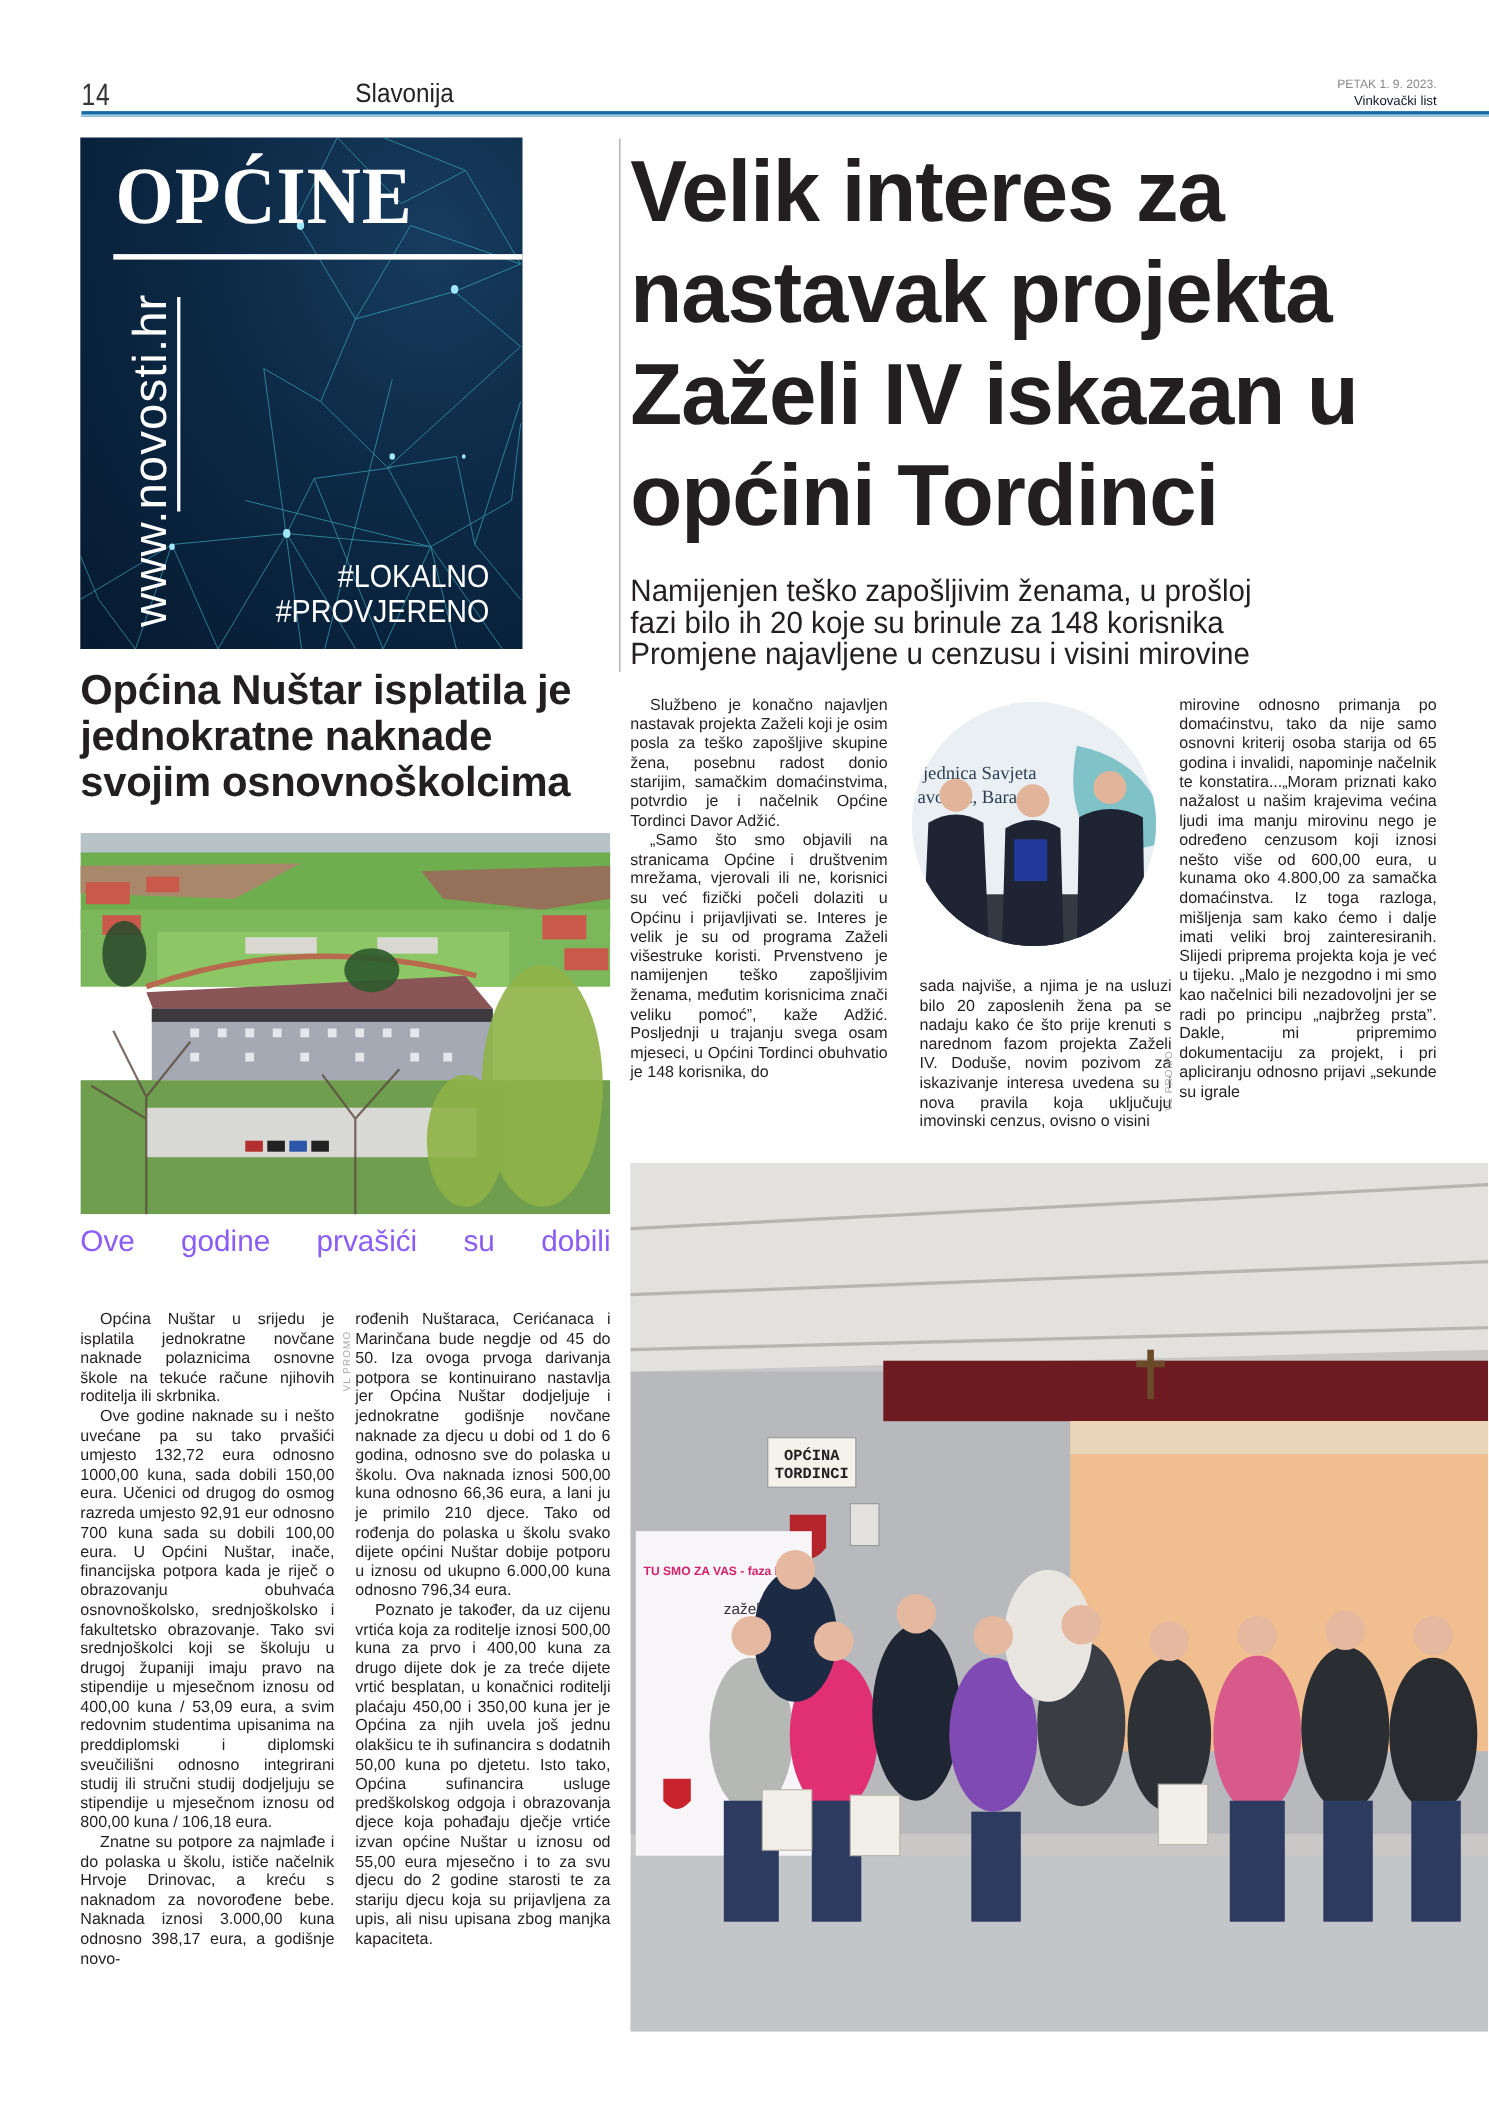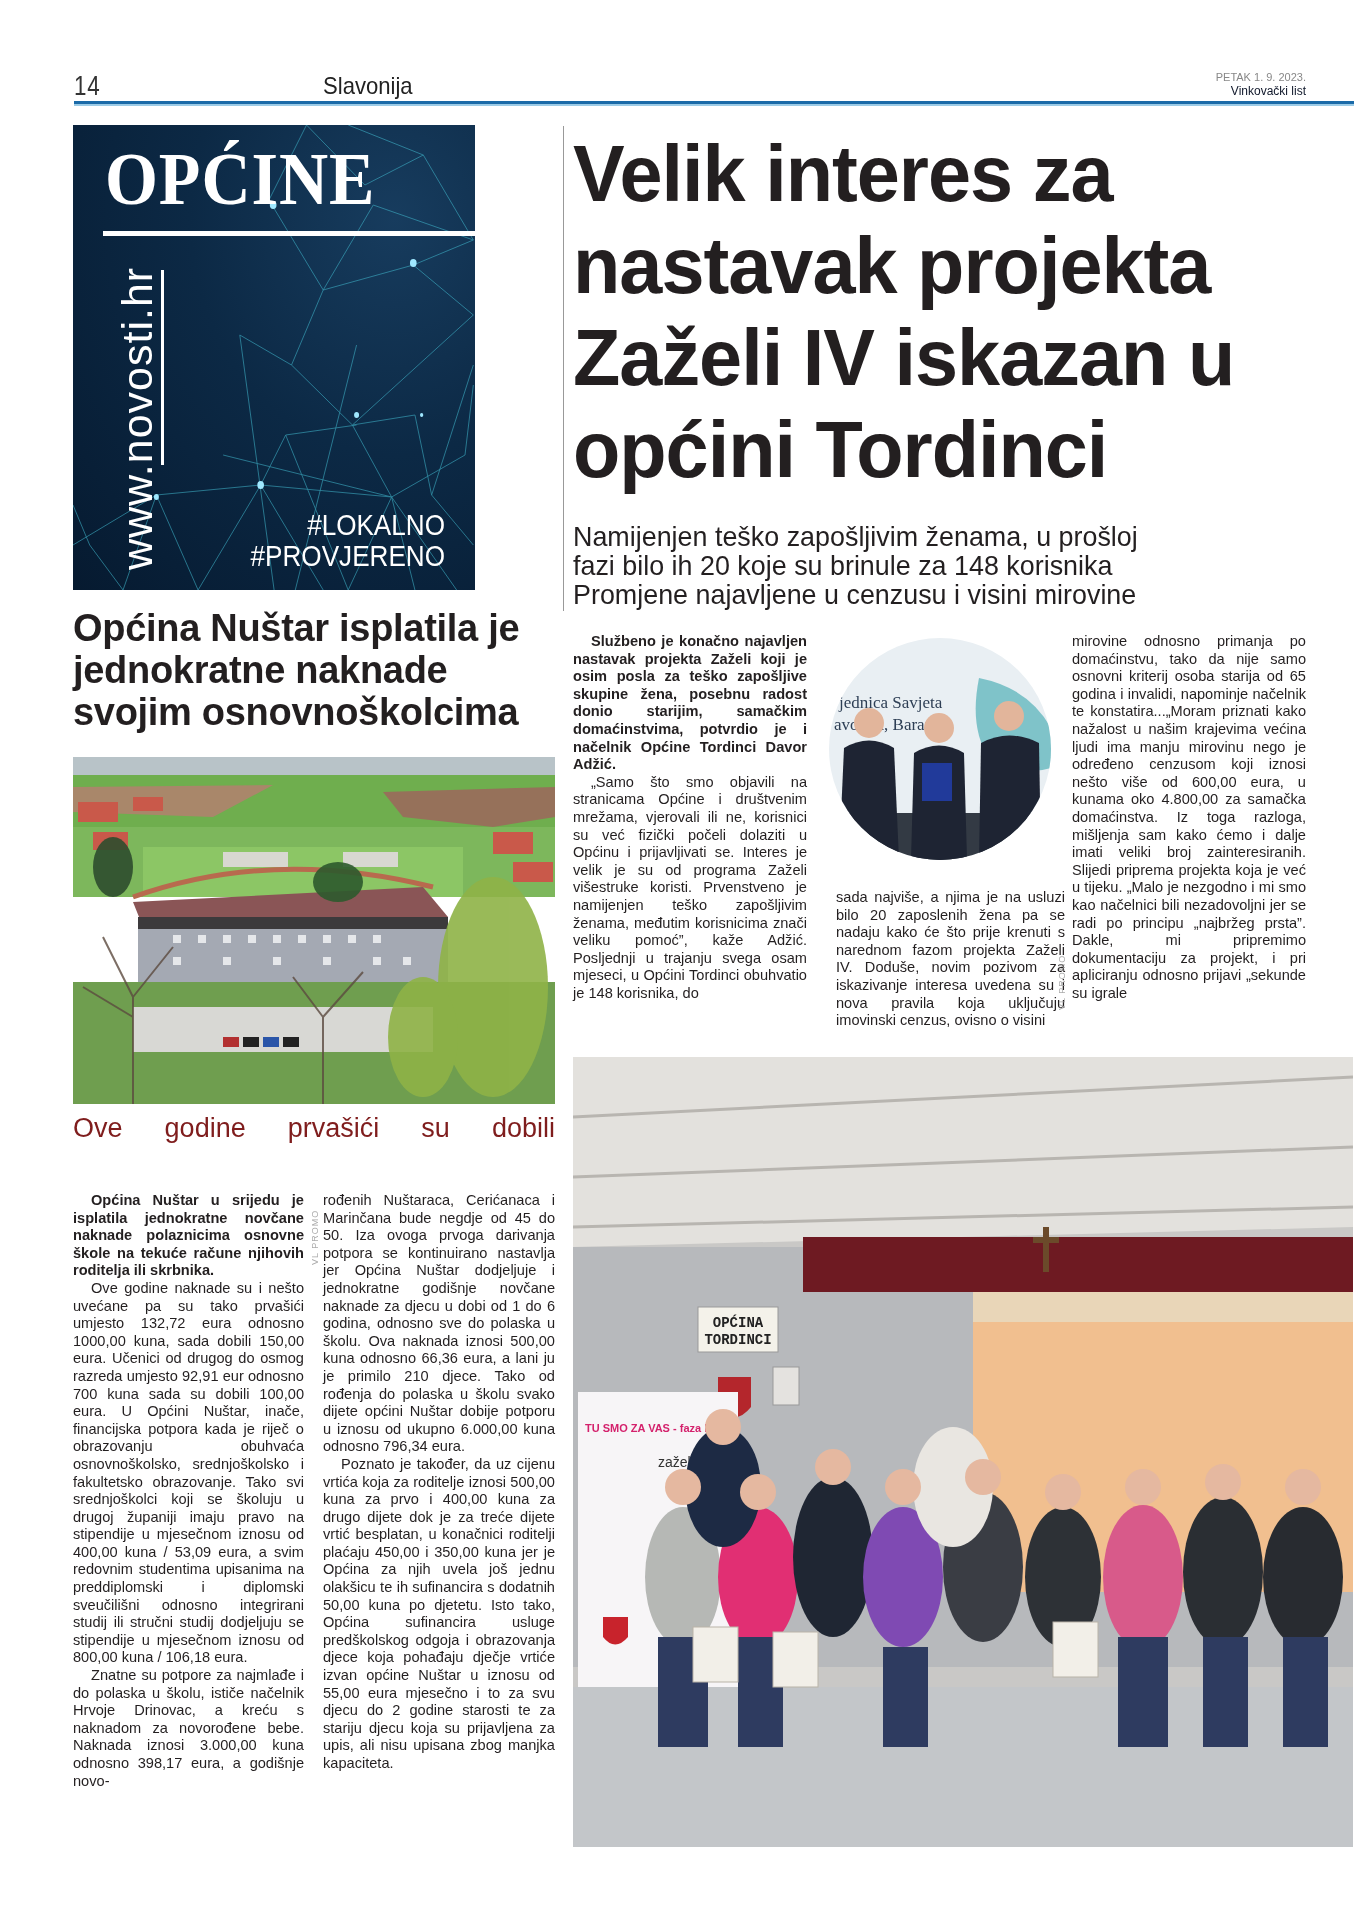--- a/index.html
+++ b/index.html
@@ -20,25 +20,25 @@
   .ad svg.net { position: absolute; left: 0; top: 0; width: 100%; height: 100%; }
   .ad .ad-title { position: absolute; left: 32px; top: 12px; font-family: "Liberation Serif", "DejaVu Serif", serif; font-weight: 700; font-size: 74px; color: #fff; letter-spacing: 1px; transform: scaleX(0.92); transform-origin: left; }
   .ad .ad-rule { position: absolute; left: 30px; top: 106px; width: 428px; height: 5px; background: #fff; }
   .ad .ad-vrule { position: absolute; left: 88px; top: 145px; width: 3px; height: 195px; background: #fff; }
   .ad .ad-url { position: absolute; left: 40px; top: 445px; transform: rotate(-90deg); transform-origin: left top; font-size: 43px; color: #fff; white-space: nowrap; font-weight: 300; letter-spacing: 1px; }
   .ad .ad-tags { position: absolute; right: 30px; top: 385px; text-align: right; color: #fff; font-size: 29px; line-height: 31px; transform: scaleX(0.9); transform-origin: right; }
 
   
   .left-headline { position: absolute; left: 73px; top: 607px; width: 485px; font-weight: 700; font-size: 38px; line-height: 42px; color: #231f20; letter-spacing: -0.3px; }
   .school-photo { position: absolute; left: 73px; top: 757px; width: 482px; height: 347px; overflow: hidden; }
-  .left-subhead { position: absolute; left: 73px; top: 1113px; width: 482px; font-size: 27px; line-height: 30px; text-align: justify; text-align-last: justify; color: #7f1d1d; }
+  .left-subhead { position: absolute; left: 73px; top: 1113px; width: 482px; font-size: 27px; line-height: 30px; text-align: justify; text-align-last: justify; color: #8b5cf6; }
   .left-subhead span { display: block; }
   .col { position: absolute; font-size: 14.6px; line-height: 17.6px; text-align: justify; color: #231f20; hyphens: manual; }
   .col p { text-indent: 18px; }
-  .col p.lead { font-weight: 700; }
+  .col p.lead { font-weight: 400; }
   .col p.noindent { text-indent: 0; }
   .col-l1 { left: 73px; top: 1192px; width: 231px; }
   .col-l2 { left: 323px; top: 1192px; width: 232px; }
   .vlpromo { position: absolute; font-size: 9px; color: #aaa; letter-spacing: 1px; transform: rotate(-90deg); transform-origin: left top; white-space: nowrap; }
 
   
   .col-divider { position: absolute; left: 563px; top: 126px; width: 1px; height: 485px; background: #999; }
   .main-headline { position: absolute; left: 573px; top: 128px; width: 770px; font-weight: 700; font-size: 79px; line-height: 92px; color: #231f20; letter-spacing: -1px; transform: scaleX(0.98); transform-origin: left; }
   .main-subhead { position: absolute; left: 573px; top: 522px; width: 770px; font-size: 28px; line-height: 29px; color: #231f20; transform: scaleX(0.96); transform-origin: left; }
   .col-r1 { left: 573px; top: 633px; width: 234px; }

